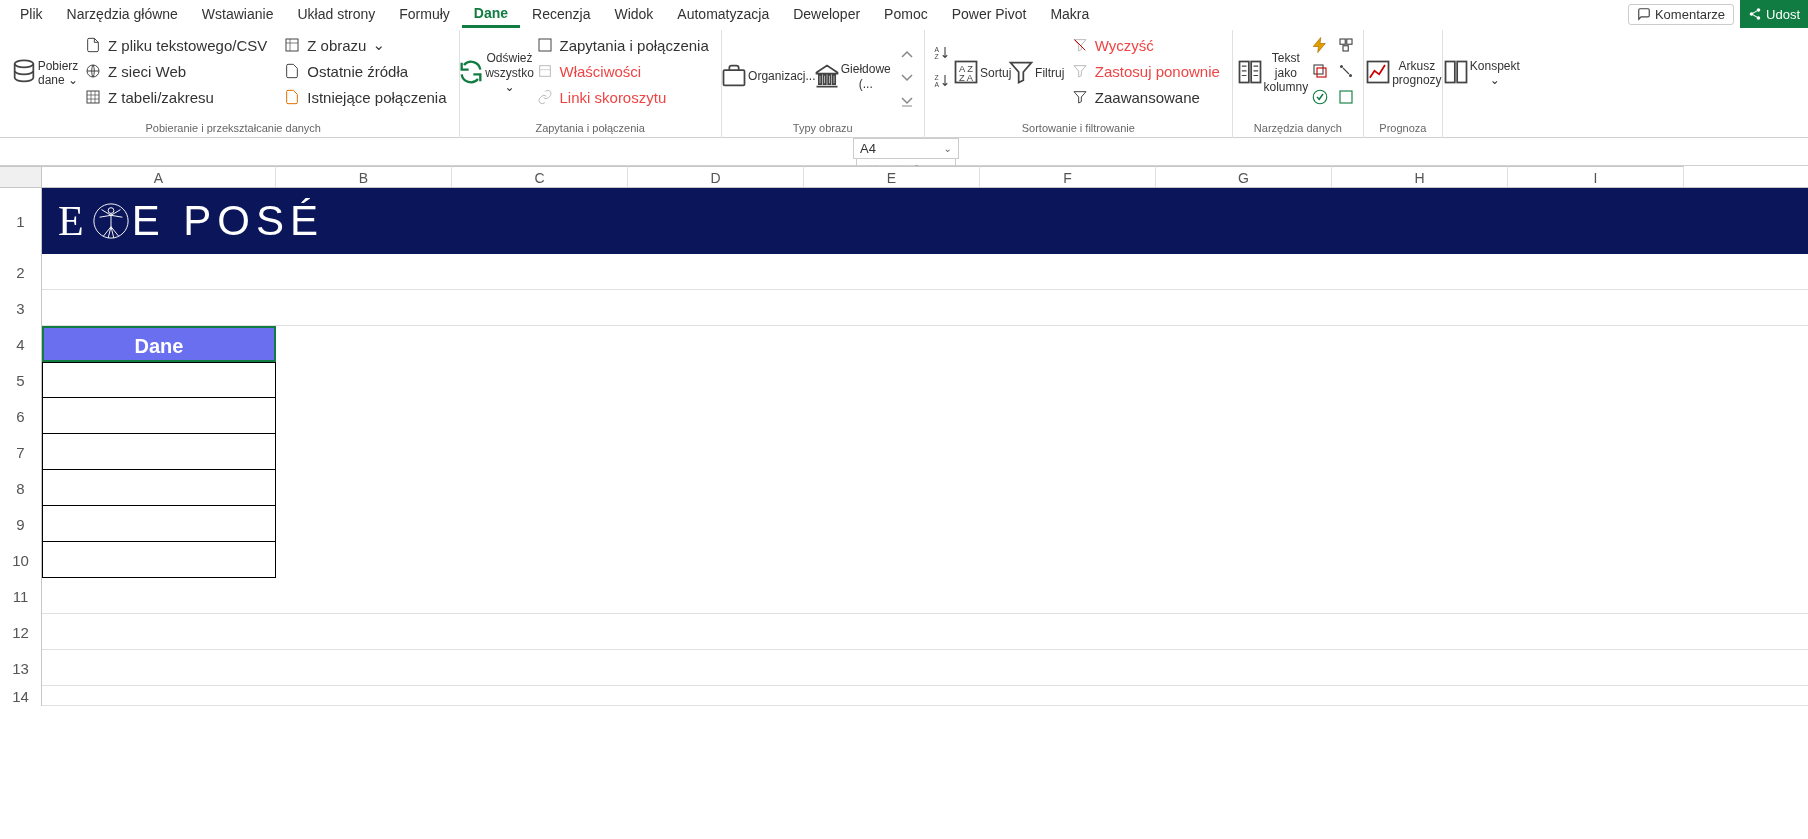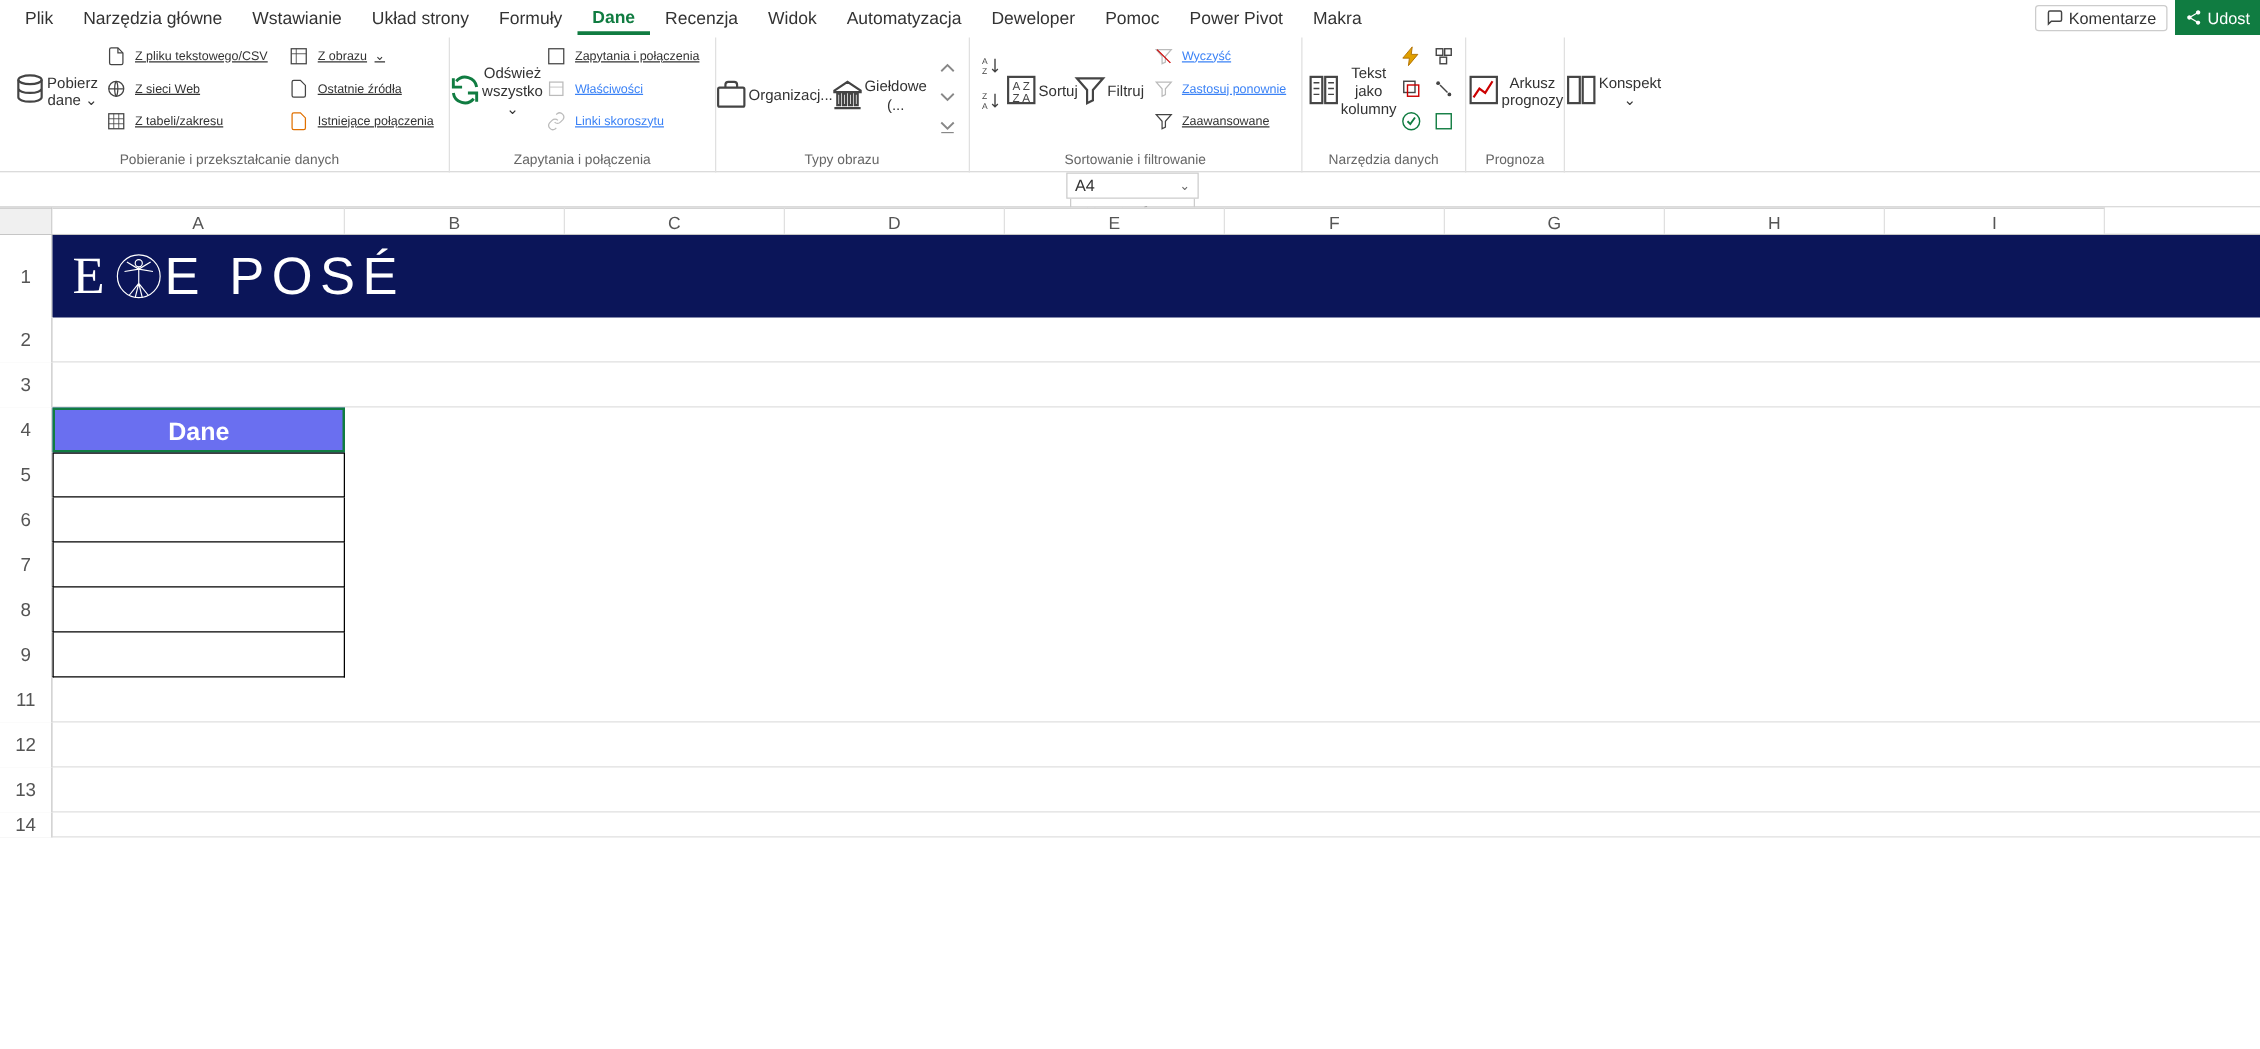--- a/index.html
+++ b/index.html
@@ -17,22 +17,22 @@
   .ribbon { display: flex; height: 110px; border-bottom: 1px solid #d0d0d0; background: #fff; padding: 2px 8px 0 8px; }
   .ribbon-group { display: flex; flex-direction: column; border-right: 1px solid #e0e0e0; padding: 2px 6px; height: 108px; }
   .ribbon-group-content { flex: 1; display: flex; align-items: flex-start; gap: 4px; }
   .ribbon-group-label { text-align: center; font-size: 11px; color: #666; padding: 1px 0 2px 0; }
 
   .big-btn { display: flex; flex-direction: row; align-items: center; justify-content: center; width: 60px; height: 82px; text-align: center; font-size: 12px; line-height: 1.2; cursor: pointer; padding: 2px; }
   .big-btn .icon-box { width: 32px; height: 32px; display: flex; align-items: center; justify-content: center; margin-bottom: 2px; }
   .big-btn .label { font-size: 12px; }
 
   .small-btns { display: flex; flex-direction: column; gap: 0; }
-  .small-btn { display: flex; align-items: center; gap: 6px; height: 26px; padding: 0 6px; font-size: 10px; cursor: pointer; white-space: nowrap; text-decoration: underline; }
-  .small-btn.disabled { color: #3b82f6; }
+  .small-btn { display: flex; align-items: center; gap: 6px; height: 26px; padding: 0 6px; font-size: 15px; cursor: pointer; white-space: nowrap; }
+  .small-btn.disabled { color: #ef4444; }
   .small-btn .icon-box { width: 18px; height: 18px; display: flex; align-items: center; justify-content: center; }
 
   .icon-col { display: flex; flex-direction: column; gap: 2px; align-items: center; justify-content: flex-start; padding-top: 2px; }
   .icon-small { width: 22px; height: 22px; display: flex; align-items: center; justify-content: center; cursor: pointer; }
 
   
   .formula-bar { display: flex; align-items: center; height: 28px; border-bottom: 1px solid #d0d0d0; background: #fff; flex-direction: column; }
   .name-box { width: 106px; height: 26px; border: 1px solid #ccc; padding: 2px 6px; font-size: 13px; display: flex; align-items: center; justify-content: space-between; margin-left: 4px; background: #fff; }
   .name-box .dd { color: #666; font-size: 10px; }
   .fb-btns { display: flex; align-items: center; gap: 2px; padding: 0 6px; border-left: 1px solid #ccc; border-right: 1px solid #ccc; height: 26px; margin-left: 4px; }
@@ -494,20 +494,24 @@
       <div class="cell cell-A data-cell" style="border-top:none"></div>
     </div>
     <div class="row data-row" style="height:36px; border-bottom:none;">
       <div class="row-header">8</div>
       <div class="cell cell-A data-cell" style="border-top:none"></div>
     </div>
     <div class="row data-row" style="height:36px; border-bottom:none;">
       <div class="row-header">9</div>
       <div class="cell cell-A data-cell" style="border-top:none"></div>
     </div>
+    <div class="row data-row" style="height:36px; border-bottom:none;">
+      <div class="row-header">10</div>
+      <div class="cell cell-A data-cell" style="border-top:none"></div>
+    </div>
 
     <div class="row" style="height:36px">
       <div class="row-header row-h-normal">11</div>
     </div>
     <div class="row" style="height:36px">
       <div class="row-header row-h-normal">12</div>
     </div>
     <div class="row" style="height:36px">
       <div class="row-header row-h-normal">13</div>
     </div>

